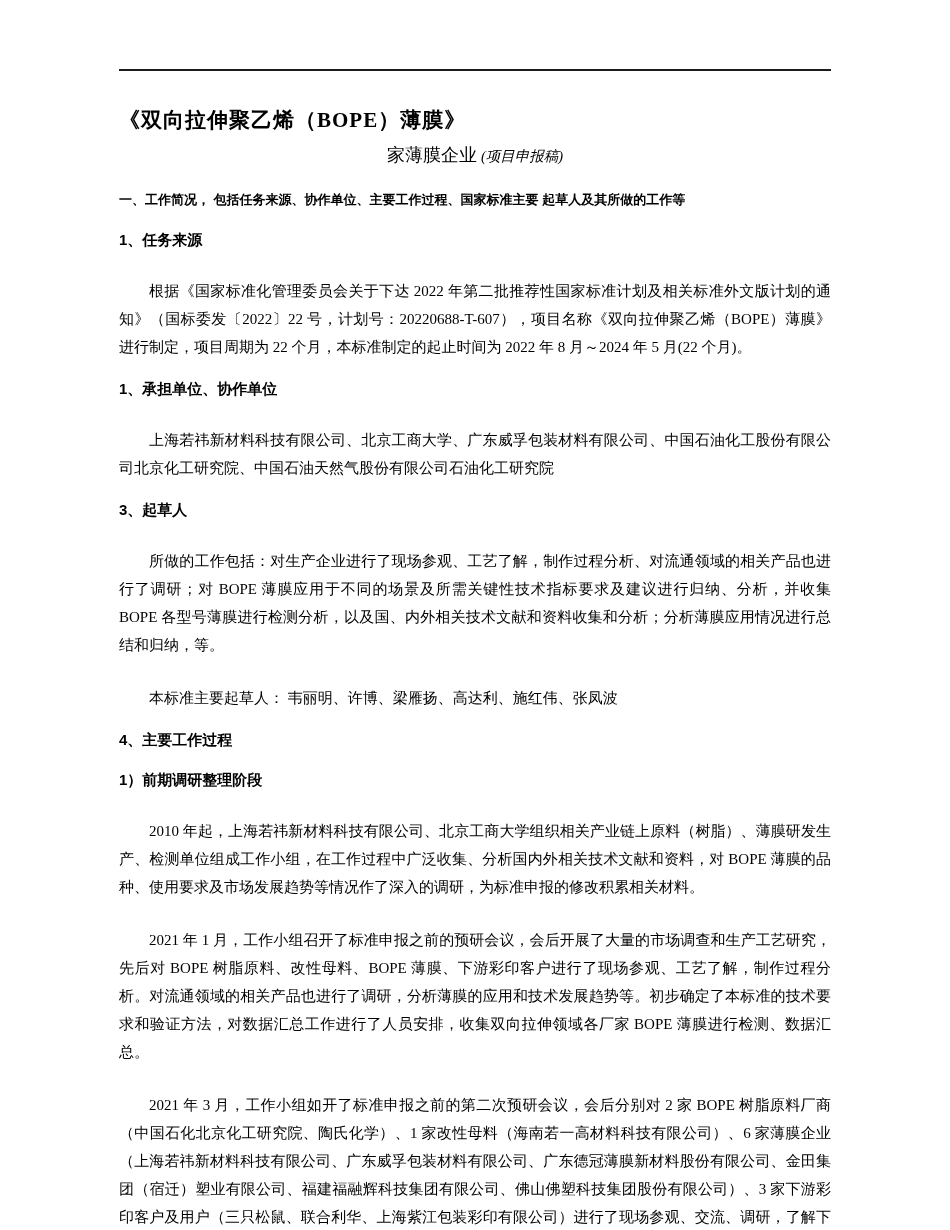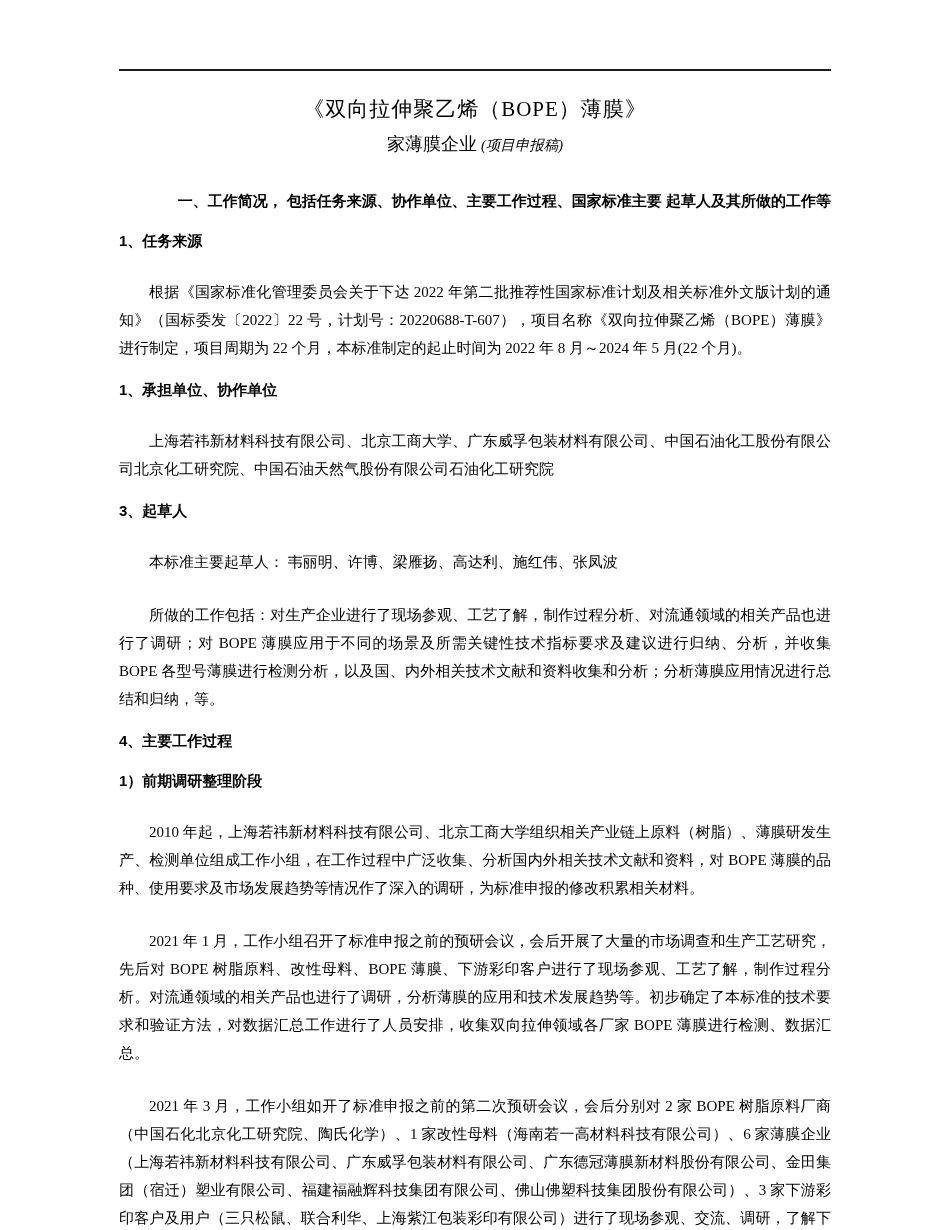--- a/index.html
+++ b/index.html
@@ -24,43 +24,42 @@
   .content {
     margin: 0 119px;
   }
   .rule {
     margin-top: 69px;
     border-bottom: 2px solid #1c1c1c;
     width: 100%;
     height: 0;
   }
   .title1 {
-    margin-top: 24px;
-    text-align: center;
+    margin-top: 35px;
+    text-align: left;
     font-size: 21px;
-    font-weight: 400;
+    font-weight: 700;
     letter-spacing: 1px;
   }
   .title2 {
     margin-top: 9px;
     text-align: center;
     font-size: 18px;
   }
   .title2 .note {
     font-size: 14.5px;
     margin-left: 4px;
     font-style: italic;
   }
   .h1 {
-    margin-top: 33px;
+    margin-top: 21px;
     font-family: "Liberation Sans", "DejaVu Sans", sans-serif;
     font-weight: 700;
-    font-size: 15px;
+    font-size: 13px;
     line-height: 24px;
-    text-align: right;
   }
   .h2 {
     margin-top: 16px;
     font-family: "Liberation Sans", "DejaVu Sans", sans-serif;
     font-weight: 700;
     font-size: 15px;
     line-height: 24px;
   }
   .para {
     margin: 25px 0 0 0;
@@ -89,23 +88,23 @@
     <div class="h2">1、任务来源</div>
 
     <p class="para">根据《国家标准化管理委员会关于下达 2022 年第二批推荐性国家标准计划及相关标准外文版计划的通知》（国标委发〔2022〕22 号，计划号：20220688-T-607），项目名称《双向拉伸聚乙烯（BOPE）薄膜》进行制定，项目周期为 22 个月，本标准制定的起止时间为 2022 年 8 月～2024 年 5 月(22 个月)。</p>
 
     <div class="h2">1、承担单位、协作单位</div>
 
     <p class="para">上海若祎新材料科技有限公司、北京工商大学、广东威孚包装材料有限公司、中国石油化工股份有限公司北京化工研究院、中国石油天然气股份有限公司石油化工研究院</p>
 
     <div class="h2">3、起草人</div>
 
+    <p class="para">所做的工作包括：对生产企业进行了现场参观、工艺了解，制作过程分析、对流通领域的相关产品也进行了调研；对 BOPE 薄膜应用于不同的场景及所需关键性技术指标要求及建议进行归纳、分析，并收集 BOPE 各型号薄膜进行检测分析，以及国、内外相关技术文献和资料收集和分析；分析薄膜应用情况进行总结和归纳，等。</p>
+
     <p class="para">本标准主要起草人： 韦丽明、许博、梁雁扬、高达利、施红伟、张凤波</p>
-
-    <p class="para">所做的工作包括：对生产企业进行了现场参观、工艺了解，制作过程分析、对流通领域的相关产品也进行了调研；对 BOPE 薄膜应用于不同的场景及所需关键性技术指标要求及建议进行归纳、分析，并收集 BOPE 各型号薄膜进行检测分析，以及国、内外相关技术文献和资料收集和分析；分析薄膜应用情况进行总结和归纳，等。</p>
 
     <div class="h2">4、主要工作过程</div>
 
     <div class="h2">1）前期调研整理阶段</div>
 
     <p class="para">2010 年起，上海若祎新材料科技有限公司、北京工商大学组织相关产业链上原料（树脂）、薄膜研发生产、检测单位组成工作小组，在工作过程中广泛收集、分析国内外相关技术文献和资料，对 BOPE 薄膜的品种、使用要求及市场发展趋势等情况作了深入的调研，为标准申报的修改积累相关材料。</p>
 
     <p class="para">2021 年 1 月，工作小组召开了标准申报之前的预研会议，会后开展了大量的市场调查和生产工艺研究，先后对 BOPE 树脂原料、改性母料、BOPE 薄膜、下游彩印客户进行了现场参观、工艺了解，制作过程分析。对流通领域的相关产品也进行了调研，分析薄膜的应用和技术发展趋势等。初步确定了本标准的技术要求和验证方法，对数据汇总工作进行了人员安排，收集双向拉伸领域各厂家 BOPE 薄膜进行检测、数据汇总。</p>
 
     <p class="para">2021 年 3 月，工作小组如开了标准申报之前的第二次预研会议，会后分别对 2 家 BOPE 树脂原料厂商（中国石化北京化工研究院、陶氏化学）、1 家改性母料（海南若一高材料科技有限公司）、6 家薄膜企业（上海若祎新材料科技有限公司、广东威孚包装材料有限公司、广东德冠薄膜新材料股份有限公司、金田集团（宿迁）塑业有限公司、福建福融辉科技集团有限公司、佛山佛塑科技集团股份有限公司）、3 家下游彩印客户及用户（三只松鼠、联合利华、上海紫江包装彩印有限公司）进行了现场参观、交流、调研，了解下游应用要求与场景，改善与调整单一材质包装复合结构，反推初步形成 BOPE</p>

